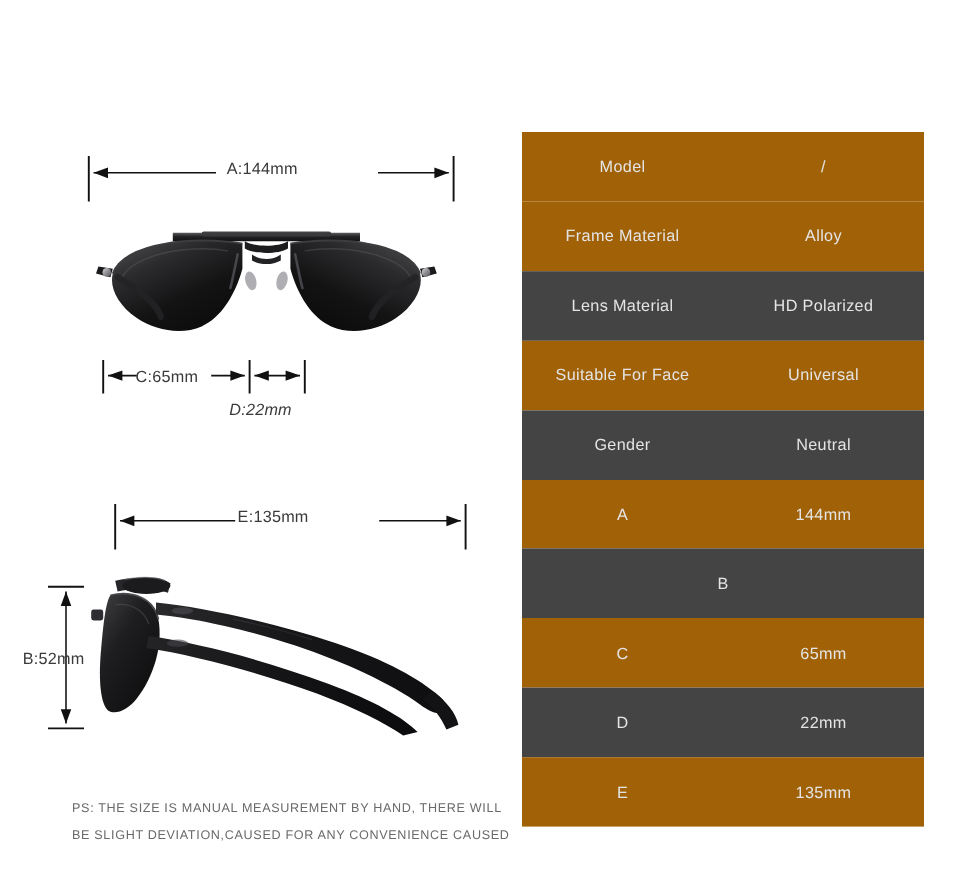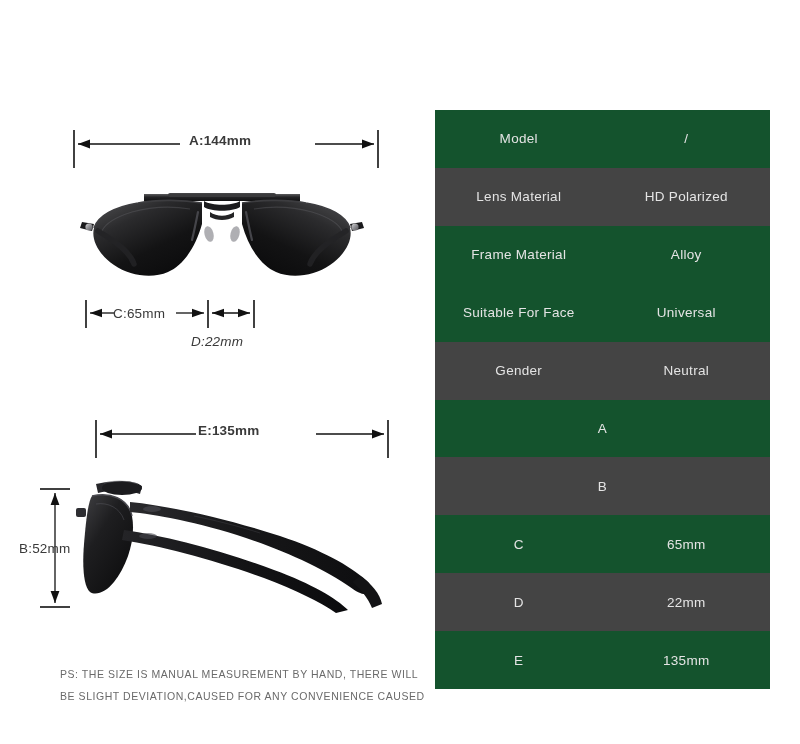--- a/index.html
+++ b/index.html
@@ -45,21 +45,21 @@
     display: flex;
     flex-direction: column;
     overflow: hidden;
   }
   .spec-row {
     flex: 1 1 0;
     display: flex;
     align-items: center;
     min-height: 0;
   }
-  .spec-row.odd  { background: #14532d; }
+  .spec-row.odd  { background: #a16207; }
   .spec-row.even { background: #444444; }
   .spec-key,
   .spec-val {
     flex: 1 1 50%;
     text-align: center;
     color: #e8e8e8;
     font-size: 13.5px;
     letter-spacing: .3px;
     font-family: "Liberation Sans", sans-serif;
   }
@@ -95,21 +95,21 @@
     <line x1="318" y1="2" x2="318" y2="40" stroke="#111" stroke-width="1.6"></line>
 
     <line x1="18" y1="16" x2="120" y2="16" stroke="#111" stroke-width="1.3"></line>
 
     <line x1="255" y1="16" x2="314" y2="16" stroke="#111" stroke-width="1.3"></line>
 
     <polygon points="18,16 30,11.5 30,20.5" fill="#111"></polygon>
 
     <polygon points="314,16 302,11.5 302,20.5" fill="#111"></polygon>
   </svg>
-  <div class="dim-label" style="left:189px; top:133px;font-weight:bold;">A:144mm</div>
+  <div class="dim-label" style="left:189px; top:133px;">A:144mm</div>
 
   <svg class="abs" style="left:72px; top:176px;" width="300" height="112" viewBox="0 0 300 112">
     <defs>
       <linearGradient id="lensL" x1="0.15" y1="0" x2="0.85" y2="1">
         <stop offset="0%" stop-color="#4a4a4c"></stop>
         <stop offset="26%" stop-color="#2b2b2d"></stop>
         <stop offset="62%" stop-color="#131314"></stop>
         <stop offset="100%" stop-color="#0a0a0b"></stop>
       </linearGradient>
       <linearGradient id="lensR" x1="0.85" y1="0" x2="0.15" y2="1">
@@ -192,21 +192,21 @@
   <div class="dim-label" style="left:191px; top:334px;font-style:italic;">D:22mm</div>
 
   <svg class="abs" style="left:88px; top:418px;" width="318" height="48">
     <line x1="8" y1="2" x2="8" y2="40" stroke="#111" stroke-width="1.6"></line>
     <line x1="300" y1="2" x2="300" y2="40" stroke="#111" stroke-width="1.6"></line>
     <line x1="12" y1="16" x2="108" y2="16" stroke="#111" stroke-width="1.3"></line>
     <line x1="228" y1="16" x2="296" y2="16" stroke="#111" stroke-width="1.3"></line>
     <polygon points="12,16 24,11.5 24,20.5" fill="#111"></polygon>
     <polygon points="296,16 284,11.5 284,20.5" fill="#111"></polygon>
   </svg>
-  <div class="dim-label" style="left:198px; top:423px;font-weight:bold;">E:135mm</div>
+  <div class="dim-label" style="left:198px; top:423px;">E:135mm</div>
 
   <svg class="abs" style="left:38px; top:483px;" width="34" height="130">
     <line x1="2" y1="6" x2="32" y2="6" stroke="#111" stroke-width="1.6"></line>
     <line x1="2" y1="124" x2="32" y2="124" stroke="#111" stroke-width="1.6"></line>
     <line x1="17" y1="10" x2="17" y2="120" stroke="#111" stroke-width="1.3"></line>
     <polygon points="17,10 12.6,22 21.4,22" fill="#111"></polygon>
     <polygon points="17,120 12.6,108 21.4,108" fill="#111"></polygon>
   </svg>
   <div class="dim-label" style="left:19px; top:541px;">B:52mm</div>
 
@@ -272,43 +272,44 @@
   </div>
 </div>
 
 <div id="spec-table">
 
   <div class="spec-row odd">
     <div class="spec-key">Model</div>
     <div class="spec-val">/</div>
   </div>
 
+  <div class="spec-row odd">
+    <div class="spec-key">Frame Material</div>
+    <div class="spec-val">Alloy</div>
+  </div>
+
   <div class="spec-row even">
     <div class="spec-key">Lens Material</div>
     <div class="spec-val">HD Polarized</div>
   </div>
 
   <div class="spec-row odd">
-    <div class="spec-key">Frame Material</div>
-    <div class="spec-val">Alloy</div>
-  </div>
-
-  <div class="spec-row odd">
     <div class="spec-key">Suitable For Face</div>
     <div class="spec-val">Universal</div>
   </div>
 
   <div class="spec-row even">
     <div class="spec-key">Gender</div>
     <div class="spec-val">Neutral</div>
   </div>
 
 
   <div class="spec-row odd">
     <div class="spec-key">A</div>
+    <div class="spec-val">144mm</div>
   </div>
 
   <div class="spec-row even">
     <div class="spec-key">B</div>
   </div>
 
   <div class="spec-row odd">
     <div class="spec-key">C</div>
     <div class="spec-val">65mm</div>
   </div>

